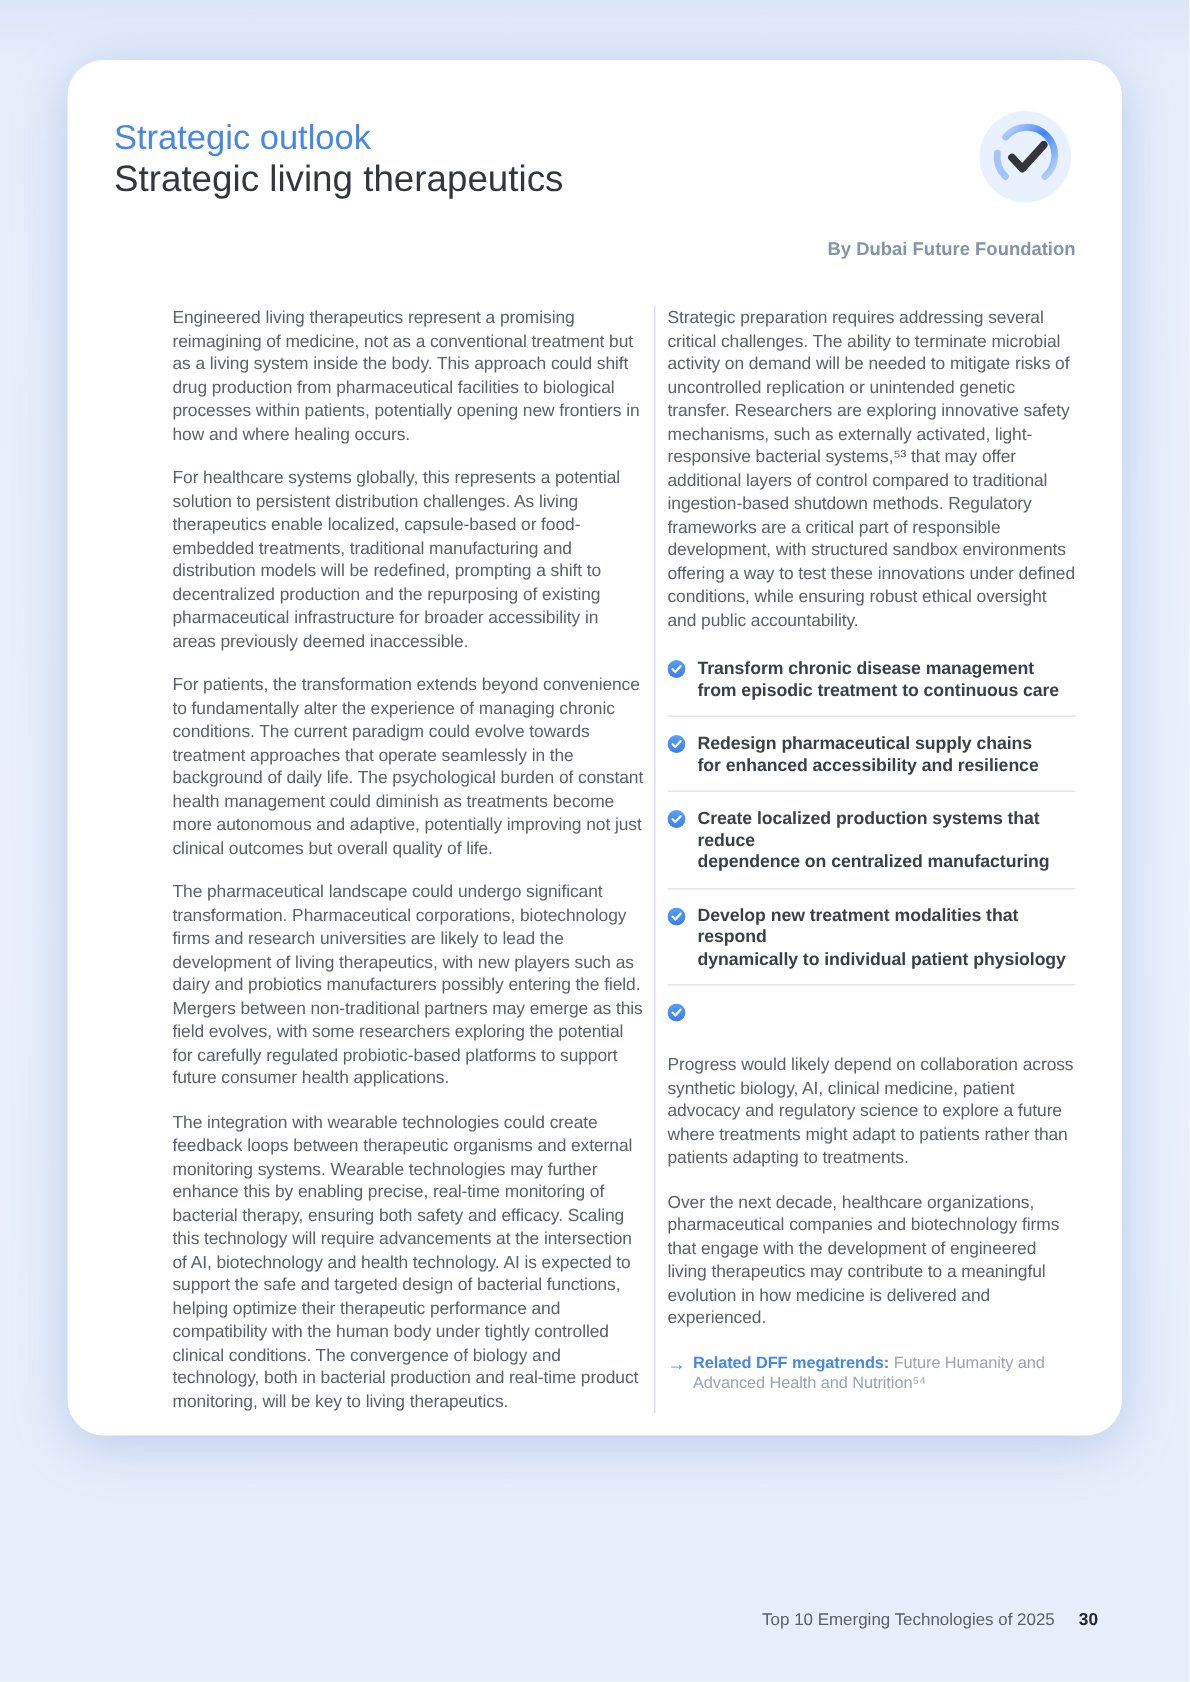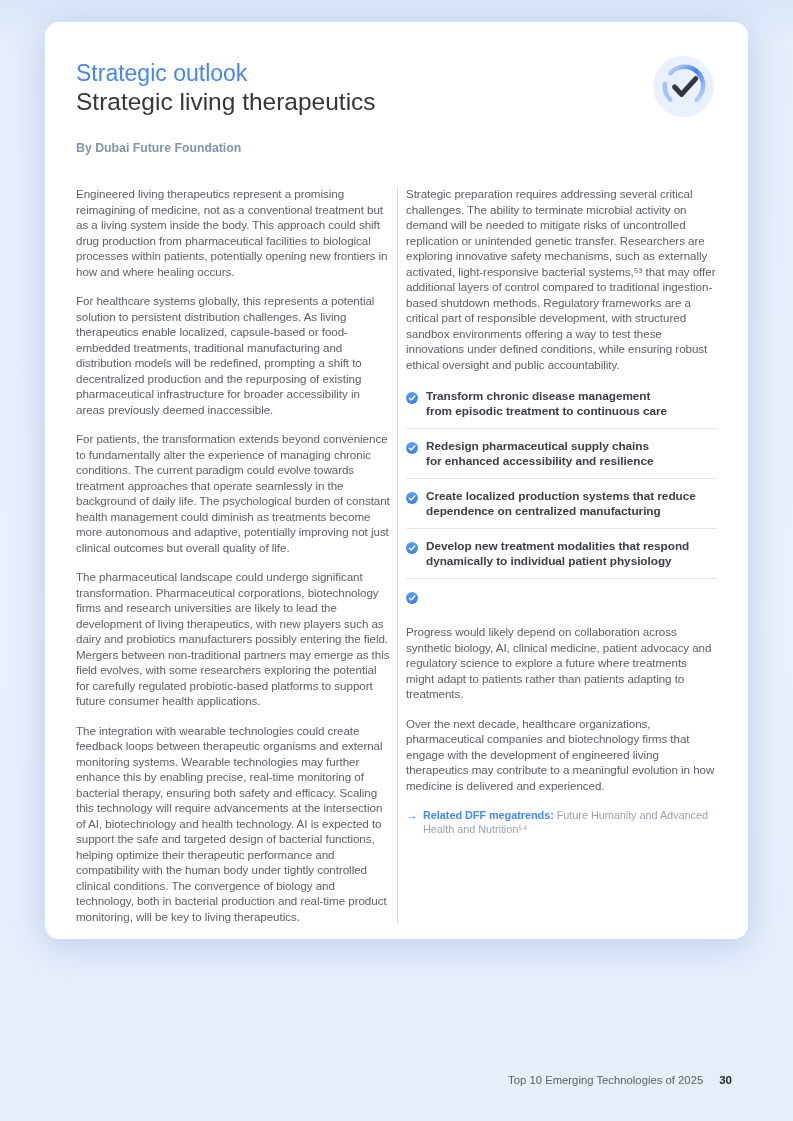--- a/index.html
+++ b/index.html
@@ -4,34 +4,34 @@
 <style>
   * { box-sizing: border-box; }
   html,body { margin:0; padding:0; }
   body {
     width:793px; height:1121px; position:relative; overflow:hidden;
     background: linear-gradient(180deg, #dbe6f7 0%, #e7eefb 4%, #eaf0fc 55%, #e6eefb 100%);
     font-family:"Liberation Sans", sans-serif;
     -webkit-font-smoothing: antialiased;
   }
   .card {
-    position:absolute; left:45px; top:22px; width:703px; height:917px;
-    background:#ffffff; border-radius:14px;
+    position:absolute; left:45px; top:40px; width:703px; height:917px;
+    background:#ffffff; border-radius:24px;
     box-shadow: 0 6px 34px rgba(110,145,210,0.38);
   }
   .card-inner { position:relative; padding:38px 31px 0; height:100%; }
 
   .kicker  { font-size:23px; line-height:26px; color:#4787ea; font-weight:400; }
   .title   { font-size:24.5px; line-height:28px; color:#33373b; font-weight:400; margin-top:2px; }
-  .byline  { margin-top:25px; font-size:12.3px; font-weight:bold; color:#8494a9; }
+  .byline  { margin-top:25px; font-size:12.3px; font-weight:bold; color:#8494a9;text-align:right; }
 
   .badge { position:absolute; top:33px; right:33px; width:63px; height:63px; }
 
   .columns { display:flex; margin-top:31px; }
-  .col-left  { width:314px; flex:0 0 314px; margin-right:7px; }
+  .col-left  { width:314px; flex:0 0 314px; margin-right:7px;margin-left:39px; }
   .col-right { flex:1; border-left:1px solid #dbdfe5; padding-left:8px; }
 
   p.body {
     font-size:11.6px; line-height:15.5px; color:#5b6167;
     margin:0 0 14px 0; letter-spacing:-0.05px;
   }
   p.body:last-child { margin-bottom:0; }
 
   .bullets { margin:17px 0 16px; }
   .bullet  { display:flex; gap:8px; align-items:flex-start; }

